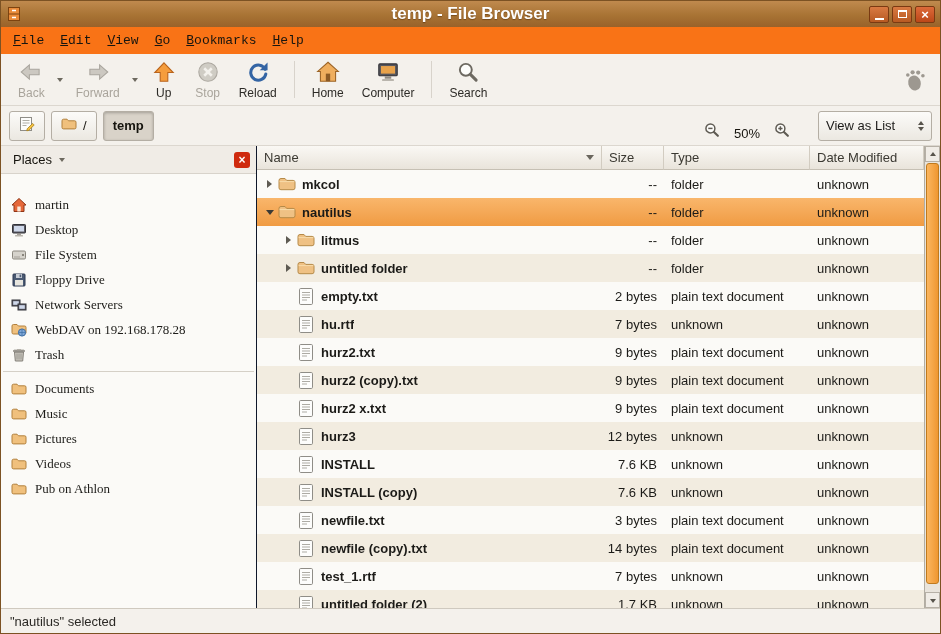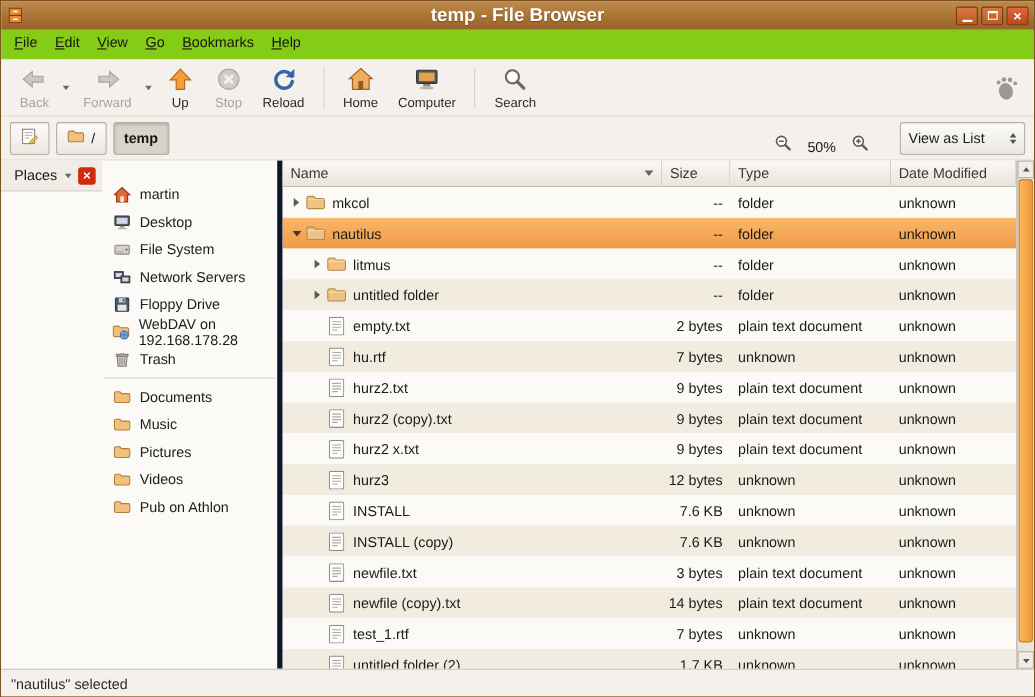--- a/index.html
+++ b/index.html
@@ -33,22 +33,22 @@
     background: linear-gradient(180deg,#d97a42,#b85a22);
     display: flex; align-items: center; justify-content: center;
     cursor: default;
   }
   .win-btn.close { background: linear-gradient(180deg,#dd6a3a,#bc4718); }
   .glyph-min { width: 9px; border-bottom: 2px solid #fff; height: 11px; }
   .glyph-max { width: 9px; height: 8px; border: 1px solid #fff; border-top-width: 2px; }
   .glyph-close { font-style: normal; font-weight: bold; font-size: 13px; line-height: 1; color: #fff; }
   
   .menubar {
-    height: 27px; flex: 0 0 27px; background: #84cc16;
-    display: flex; padding: 0 4px;
+    height: 27px; flex: 0 0 27px; background: #f97316;
+    display: flex; align-items: center; padding: 0 4px; font-family: Liberation Mono, monospace;
   }
   .menu-item { display: inline-block; padding: 4px 8px; color: #17150f; }
   .menu-item::first-letter { text-decoration: underline; }
   
   .toolbar {
     height: 52px; flex: 0 0 52px; background: #f4f1ec;
     border-bottom: 1px solid #dcd7cf;
     display: flex; align-items: stretch; padding: 2px 8px;
   }
   .tb-group { display: flex; align-items: stretch; }
@@ -93,35 +93,35 @@
   .stepper { display: flex; flex-direction: column; align-items: center; }
   
   .tri-up-sm { width: 0; height: 0; border-left: 3.5px solid transparent; border-right: 3.5px solid transparent; border-bottom: 4.5px solid #57534b; display: block; }
   .tri-down-sm { width: 0; height: 0; border-left: 3.5px solid transparent; border-right: 3.5px solid transparent; border-top: 4.5px solid #57534b; display: block; margin-top: 2px; }
   .arr-down { width: 0; height: 0; border-left: 3.5px solid transparent; border-right: 3.5px solid transparent; border-top: 4px solid #6d695f; display: inline-block; }
   .tri-right { width: 0; height: 0; border-top: 4px solid transparent; border-bottom: 4px solid transparent; border-left: 5px solid #5e5a52; display: block; }
   .tri-down { width: 0; height: 0; border-left: 4px solid transparent; border-right: 4px solid transparent; border-top: 5px solid #3c3a35; display: block; }
   
   .main { flex: 1; display: flex; min-height: 0; }
   .sidebar {
-    width: 256px; flex: 0 0 256px; border-right: 5px solid #0f172a;
-    display: flex; background: #fbfaf7; min-height: 0;
+    width: 256px; flex: 0 0 256px; border-right: 1px solid #0f172a;
+    display: flex; flex-direction: column; background: #fbfaf7; min-height: 0;
   }
   .sidebar-header {
     height: 28px; flex: 0 0 28px; background: #f0ece6;
     border-bottom: 1px solid #d8d3cb;
     display: flex; align-items: center; padding: 0 6px;
   }
   .places-btn { display: flex; align-items: center; gap: 7px; padding: 2px 6px; color: #17150f; }
   .places-close {
     margin-left: auto; width: 16px; height: 16px; border-radius: 3px;
     background: #cf2a0e; color: #fff; font-weight: bold; font-size: 12px; line-height: 1;
     display: flex; align-items: center; justify-content: center;
   }
-  .places-list { flex: 1; overflow: hidden; padding-top: 18px; }
+  .places-list { flex: 1; overflow: hidden; padding-top: 18px; font-family: Liberation Serif, serif; }
   .place-item { height: 25px; display: flex; align-items: center; padding: 0 9px; gap: 8px; color: #1d1c19; }
   .place-icon { width: 17px; display: flex; justify-content: center; }
   .place-sep { height: 1px; background: #d5d0c7; margin: 4px 2px; }
   
   .filearea { flex: 1; display: flex; min-width: 0; min-height: 0; }
   .listpane { flex: 1; display: flex; flex-direction: column; min-width: 0; background: #fbfaf7; }
   .listheader { height: 24px; flex: 0 0 24px; display: flex; }
   .hcell {
     background: linear-gradient(180deg,#faf8f4,#e9e4db);
     border-right: 1px solid #d2ccc1; border-bottom: 1px solid #c6c0b4;
@@ -135,21 +135,21 @@
   .rows { flex: 1; overflow: hidden; }
   .frow { height: 28px; display: flex; background: #fbfaf7; }
   .frow.alt { background: #f2ece0; }
   .frow.selected { background: linear-gradient(180deg,#f9b66b,#f09b43); }
   .cell { display: flex; align-items: center; padding: 0 7px; white-space: nowrap; overflow: hidden; color: #1c1b18; }
   .cell.col-name { padding-left: 5px; }
   .size-val { justify-content: flex-end; }
   .indent { flex: 0 0 auto; }
   .expander { width: 15px; flex: 0 0 15px; display: flex; align-items: center; justify-content: center; }
   .row-icon { width: 20px; flex: 0 0 20px; display: flex; justify-content: center; margin-right: 5px; }
-  .fname { overflow: hidden; text-overflow: ellipsis; }
+  .fname { overflow: hidden; text-overflow: ellipsis; font-weight: bold; }
   
   .scrollbar {
     width: 16px; flex: 0 0 16px; border-left: 1px solid #b2ada3;
     background: #e9e4dc; display: flex; flex-direction: column;
   }
   .sb-btn {
     height: 16px; flex: 0 0 16px; background: #f0ece6; border: 1px solid #b6b0a6;
     display: flex; align-items: center; justify-content: center;
   }
   .sb-thumb {
@@ -374,38 +374,38 @@
               <rect x="1.5" y="4" width="13" height="8" rx="1.2" fill="#d6d3cc" stroke="#8b877e"></rect>
               <circle cx="12" cy="8" r="1" fill="#6f6b62"></circle>
               <rect x="3" y="9.5" width="6" height="1" fill="#a5a199"></rect>
             </svg>
           </span>
           <span class="place-label">File System</span>
         </div>
         <div class="place-item">
           <span class="place-icon">
             <svg width="16" height="16" viewBox="0 0 16 16">
+              <rect x="2" y="2" width="12" height="12" rx="0.8" fill="#4a5a73" stroke="#2c3852"></rect>
+              <rect x="5" y="2" width="6" height="4" fill="#c8cdd6"></rect>
+              <rect x="8.6" y="2.6" width="1.6" height="2.6" fill="#4a5a73"></rect>
+              <rect x="4" y="8" width="8" height="5.5" fill="#e8e6df"></rect>
+            </svg>
+          </span>
+          <span class="place-label">Floppy Drive</span>
+        </div>
+        <div class="place-item">
+          <span class="place-icon">
+            <svg width="16" height="16" viewBox="0 0 16 16">
               <rect x="1" y="3" width="8" height="6" fill="#5a5a62" stroke="#33333a"></rect>
               <rect x="2.2" y="4.2" width="5.6" height="3.6" fill="#cfd8ea"></rect>
               <rect x="7" y="7" width="8" height="6" fill="#5a5a62" stroke="#33333a"></rect>
               <rect x="8.2" y="8.2" width="5.6" height="3.6" fill="#cfd8ea"></rect>
             </svg>
           </span>
           <span class="place-label">Network Servers</span>
-        </div>
-        <div class="place-item">
-          <span class="place-icon">
-            <svg width="16" height="16" viewBox="0 0 16 16">
-              <rect x="2" y="2" width="12" height="12" rx="0.8" fill="#4a5a73" stroke="#2c3852"></rect>
-              <rect x="5" y="2" width="6" height="4" fill="#c8cdd6"></rect>
-              <rect x="8.6" y="2.6" width="1.6" height="2.6" fill="#4a5a73"></rect>
-              <rect x="4" y="8" width="8" height="5.5" fill="#e8e6df"></rect>
-            </svg>
-          </span>
-          <span class="place-label">Floppy Drive</span>
         </div>
         <div class="place-item">
           <span class="place-icon">
             <svg width="16" height="16" viewBox="0 0 16 16">
               <path d="M1 4 Q1 2.5 2.5 2.5 L6 2.5 7.4 4 13.6 4 Q15 4 15 5.4 L15 10.6 Q15 12 13.6 12 L2.4 12 Q1 12 1 10.6 Z" fill="#f0c07d" stroke="#b2803c"></path>
               <circle cx="11" cy="10.5" r="3.6" fill="#7fa8d8" stroke="#3d6ea5"></circle>
               <path d="M7.5 10.5 H14.5 M11 7 V14" stroke="#3d6ea5" stroke-width="0.7"></path>
             </svg>
           </span>
           <span class="place-label">WebDAV on 192.168.178.28</span>

